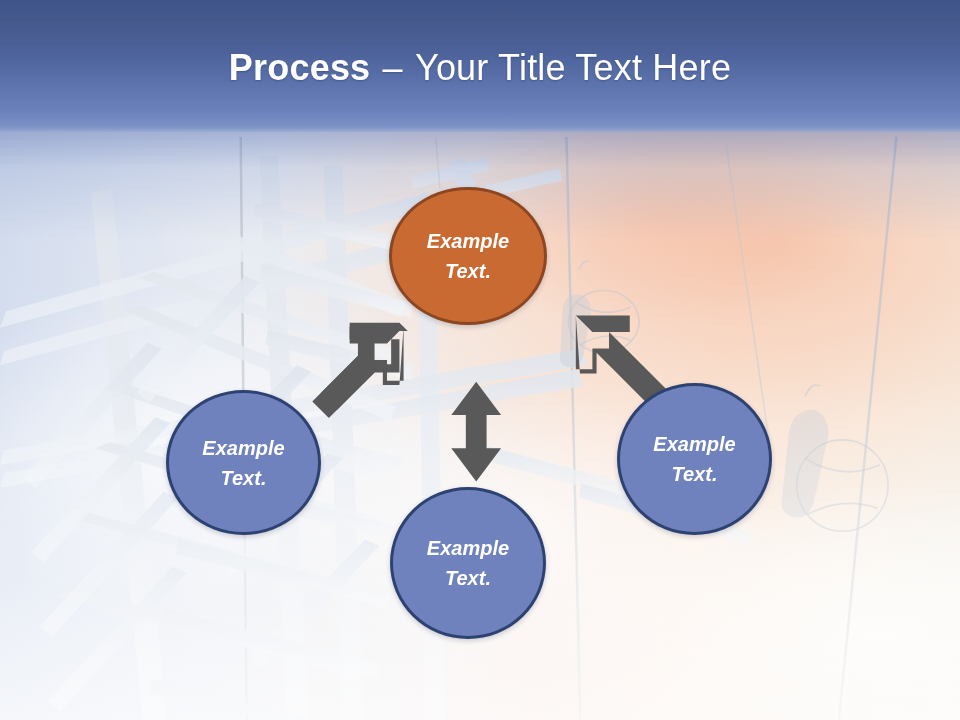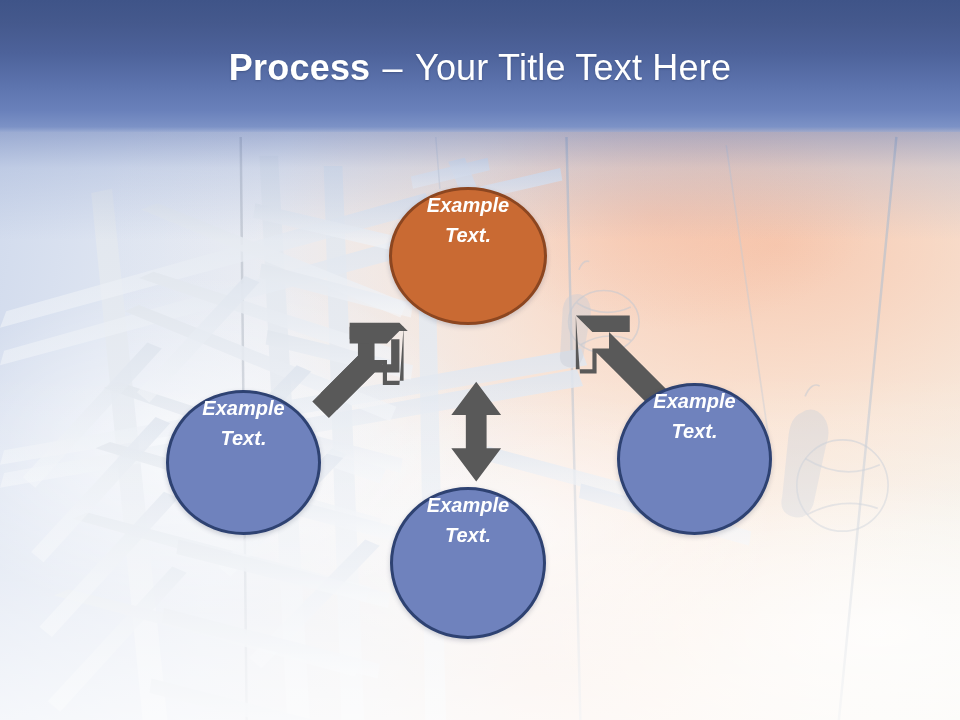--- a/index.html
+++ b/index.html
@@ -101,20 +101,21 @@
   .header-title .strong { font-weight: bold; }
   .header-title .light  { font-weight: normal; }
   .header-title .dash   { font-weight: normal; padding: 0 2px; }
 
   
   .node {
     position: absolute;
     border-radius: 50%;
     box-sizing: border-box;
     display: flex;
+    align-items: center;
     justify-content: center;
     text-align: center;
     color: #ffffff;
     font-style: italic;
     font-weight: bold;
     font-size: 20px;
     line-height: 30px;
     box-shadow: 0 2px 5px rgba(40,50,80,0.22);
     user-select: none;
   }

